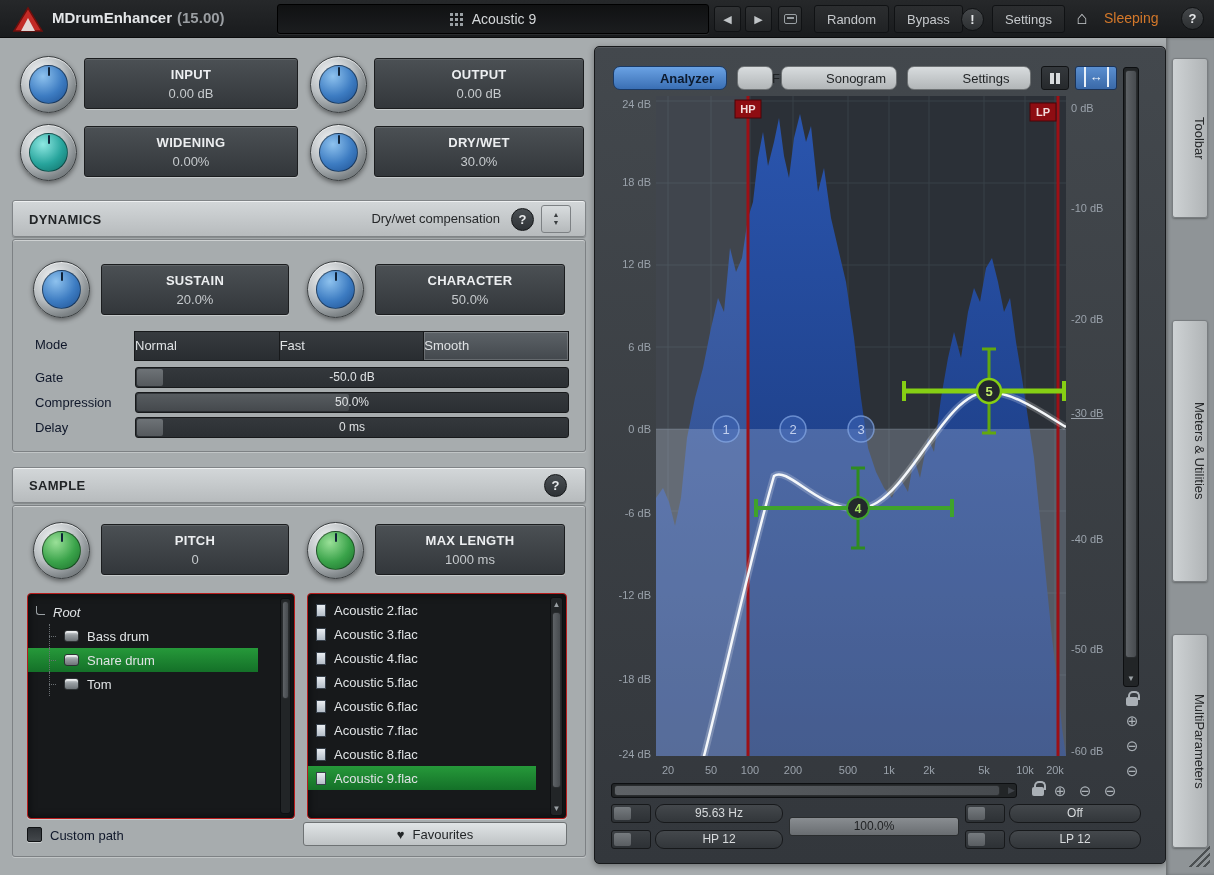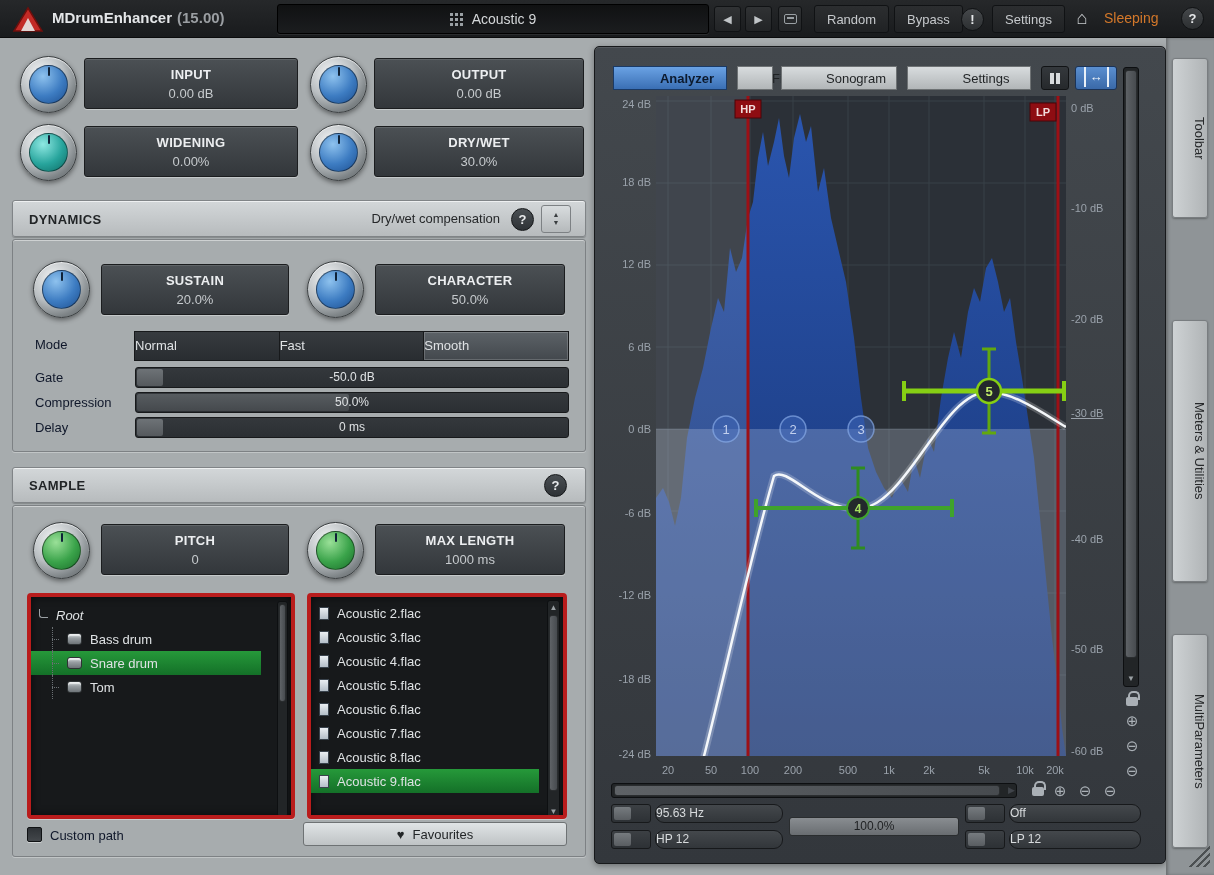--- a/index.html
+++ b/index.html
@@ -61,21 +61,21 @@
     text-align:left; line-height:28px; margin-left:-1px; }
   .mode-btn.selected { background:linear-gradient(#5c6267,#43484d); box-shadow:inset 0 0 0 1px rgba(255,255,255,.18); }
 
   .hslider { position:absolute; background:linear-gradient(#34383c,#2b2f33); border:1px solid #17191b; border-radius:3px;
     color:#dfe2e4; font-size:12px; text-align:center; line-height:19px; }
   .hslider .handle { position:absolute; left:1px; top:1px; bottom:1px; width:26px;
     background:linear-gradient(#6e7377,#55595d); border-radius:2px; }
   .hslider .fill { position:absolute; left:1px; top:1px; bottom:1px; background:linear-gradient(#575c60,#45494d); border-radius:2px; }
   .hslider span { position:relative; }
 
-  .darklist { position:absolute; background:#17191b; border:4px solid #b91c1c; border-radius:4px;
+  .darklist { position:absolute; background:#17191b; border:1px solid #b91c1c; border-radius:4px;
     box-shadow:0 1px 0 rgba(255,255,255,.4), inset 0 0 8px rgba(0,0,0,.65); overflow:hidden; }
   .row { display:flex; align-items:center; height:24px; color:#dfe2e4; font-size:13px; gap:8px; padding-left:8px; }
   .row.selected { background:linear-gradient(#26993a,#147028); }
   .drum-icon { width:15px; height:12px; border-radius:3px; flex:none;
     background:linear-gradient(#e2e6e8,#9aa0a4 40%,#6e7478); border:1px solid #2e3234; box-shadow:inset 0 2px 0 rgba(255,255,255,.5); }
   .file-icon { width:10px; height:13px; flex:none; background:linear-gradient(#eaeef2,#b4bec8); border:1px solid #39424c; }
   .tree-conn { width:12px; height:24px; position:relative; flex:none; }
   .tree-conn::before { content:""; position:absolute; left:5px; top:0; bottom:0; border-left:1px dotted #6a6f73; }
   .tree-conn::after { content:""; position:absolute; left:5px; top:12px; width:7px; border-top:1px dotted #6a6f73; }
   .root-icon { width:9px; height:9px; border-left:1px solid #9aa0a4; border-bottom:1px solid #9aa0a4; border-bottom-left-radius:3px; flex:none; margin-top:-4px; }
@@ -86,38 +86,38 @@
   .checkbox { position:absolute; width:15px; height:15px; background:linear-gradient(#2e3236,#43474b); border:1px solid #101214;
     border-radius:2px; box-shadow:0 1px 0 rgba(255,255,255,.45); }
   #favourites-btn { position:absolute; background:linear-gradient(#e0e4e6,#bfc3c5); border:1px solid #6e7274; border-radius:3px;
     color:#232628; font-size:13px; display:flex; align-items:center; justify-content:center; gap:8px; }
   .heart { font-size:13px; color:#232628; }
 
   
   #analyzer { position:absolute; left:594px; top:46px; width:572px; height:818px;
     background:linear-gradient(#43484d,#33373c); border:1px solid #17191b; border-radius:5px;
     box-shadow:inset 0 1px 0 rgba(255,255,255,.1), 0 2px 6px rgba(0,0,0,.35); }
-  .an-tab { position:absolute; top:19px; height:24px; font-size:13px; text-align:center; line-height:23px; border-radius:0;padding-left:34px; }
+  .an-tab { position:absolute; top:19px; height:24px; font-size:13px; text-align:center; line-height:23px; border-radius:7px;padding-left:34px; }
   .an-tab.lit { background:linear-gradient(#d8dcde,#b2b6b8); border:1px solid #6e7274; color:#1f2224; }
   .an-tab.blue { background:linear-gradient(#6aa2e4,#3a6fb4); border:1px solid #1a3a66; color:#0c1a2e; font-weight:bold; }
   .an-sq { position:absolute; top:19px; height:24px; border-radius:3px; text-align:center; }
   .pause-bar { display:inline-block; width:4px; height:11px; background:#d8dbdd; margin:6px 1px 0; }
   .fit-inner { display:inline-block; border-left:2px solid #e8f0f8; border-right:2px solid #e8f0f8; padding:0 4px; color:#eef4fa; font-size:13px; line-height:20px; font-weight:bold; }
   .axis-lbl { position:absolute; font-size:11px; color:#9aa2ab; }
   .axis-left { width:46px; text-align:right; left:10px; }
   .axis-right { width:46px; text-align:left; left:476px; }
   .freq-lbl { position:absolute; top:717px; width:24px; text-align:center; font-size:11px; color:#9aa2ab; }
   .zoom-glyph { position:absolute; color:#aab0b6; font-size:15px; width:18px; text-align:center; }
   .lock-icon { position:absolute; width:12px; height:9px; background:#aab0b6; border-radius:2px; }
   .lock-icon::before { content:""; position:absolute; left:2px; top:-6px; width:8px; height:7px;
     border:2px solid #aab0b6; border-bottom:none; border-radius:5px 5px 0 0; }
   .mini-slider { position:absolute; background:linear-gradient(#3c4044,#2d3135); border:1px solid #17191b; border-radius:3px; }
   .mini-handle { position:absolute; left:2px; top:2px; bottom:2px; width:45%; background:linear-gradient(#767b7f,#595d61); border-radius:2px; }
   .ctl-display { position:absolute; background:linear-gradient(#44484c,#32363a); border:1px solid #17191b; border-radius:9px;
-    color:#d8dbdd; font-size:12px; line-height:17px; }
+    color:#d8dbdd; font-size:12px; text-align:center; line-height:17px; }
   #mix-slider { position:absolute; background:linear-gradient(#898d91,#696d71); border:1px solid #2a2d2f; border-radius:3px;
     color:#1e2022; font-size:12px; text-align:center; line-height:17px; }
 
   
   #side-strip { position:absolute; left:1166px; top:38px; width:48px; height:837px; background:#8f9497;
     box-shadow:inset 2px 0 3px rgba(0,0,0,.25); }
   .side-tab { position:absolute; left:6px; width:36px; background:linear-gradient(90deg,#ced2d4,#b0b4b6);
     border:1px solid #797d80; border-radius:3px; writing-mode:vertical-rl; text-align:center; color:#26282a; font-size:13px;
     box-shadow:0 1px 2px rgba(0,0,0,.3); }
   #resize-grip { position:absolute; left:1188px; top:845px; width:22px; height:22px;

